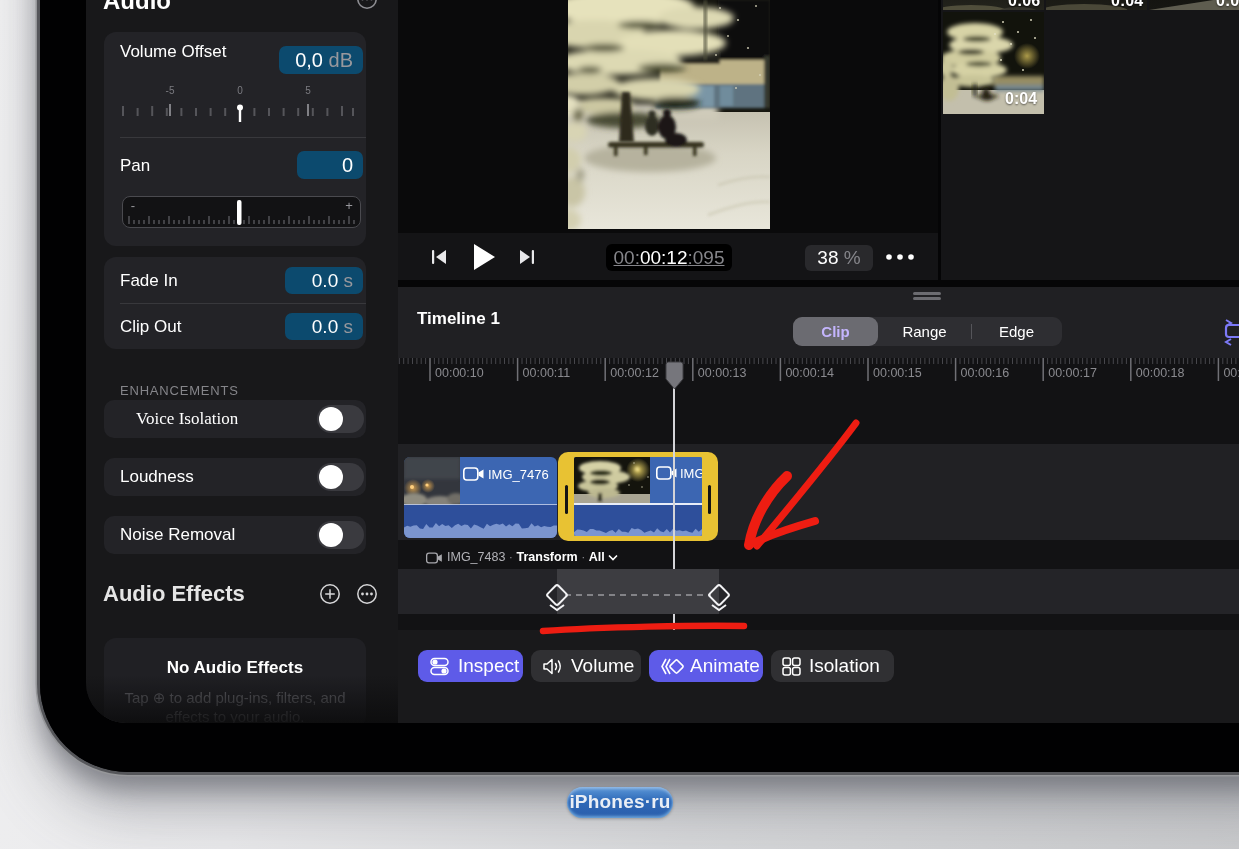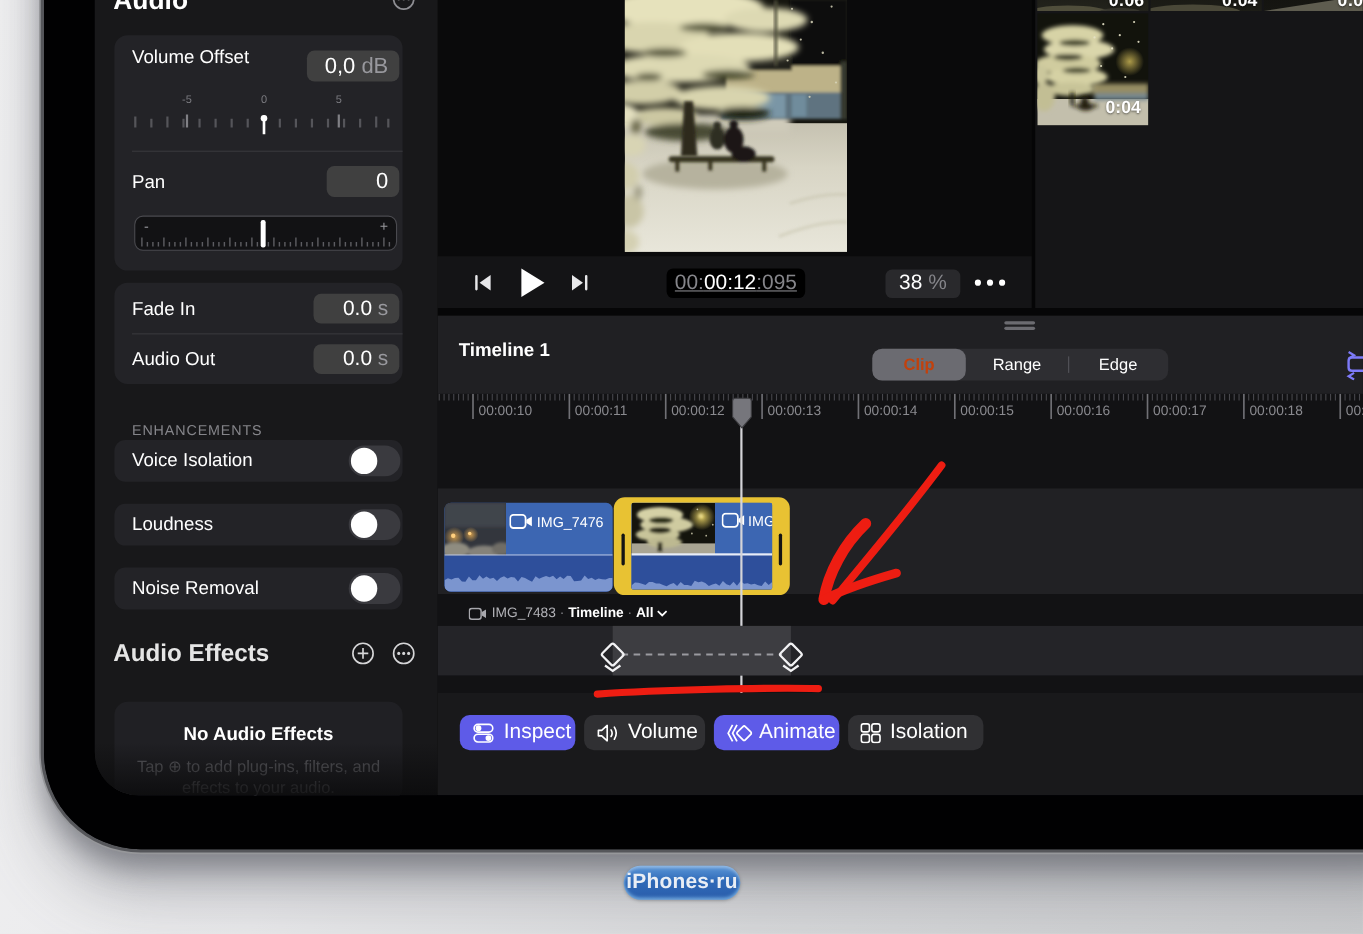--- a/index.html
+++ b/index.html
@@ -14,21 +14,21 @@
                  0 16px 26px rgba(88,90,98,.6),0 36px 60px rgba(105,107,115,.45);}
   #device .body{position:absolute;left:0;top:0;right:0;bottom:0;
       border-bottom-left-radius:88px;background:#010102;}
   #screen{position:absolute;left:86px;top:-60px;width:1183px;height:783px;
       border-bottom-left-radius:40px;background:#0b0b0c;overflow:hidden;}
   #ui{position:absolute;left:-86px;top:60px;width:1239px;height:849px;}
   
   #lpanel{position:absolute;left:86px;top:-60px;width:312px;height:783px;background:#18181a;}
   .card{position:absolute;left:104px;width:262px;background:#232327;border-radius:12px;}
   .lbl{position:absolute;color:#fff;font-size:17px;}
-  .field{position:absolute;background:#404040;border-radius:7px;color:#fff;
+  .field{position:absolute;background:#0c4a6e;border-radius:7px;color:#fff;
          font-size:20px;text-align:right;}
   .field .unit{color:#98989d;}
   .sep{position:absolute;left:16px;right:0;height:1px;background:#38383c;}
   .seclbl{position:absolute;color:#85858a;font-size:13px;letter-spacing:.8px;}
   .toggle{position:absolute;width:47px;height:28px;border-radius:14px;background:#3a3a3f;}
   .toggle .knob{position:absolute;left:2px;top:2px;width:24px;height:24px;border-radius:50%;background:#fff;}
   
   #viewer{position:absolute;left:398px;top:-60px;width:540px;height:293px;background:#0a0a0b;}
   #transport{position:absolute;left:398px;top:233px;width:540px;height:47px;background:#141416;}
   #tsep{position:absolute;left:398px;top:280px;width:841px;height:7px;background:#060607;}
@@ -152,25 +152,25 @@
             <line x1="222" y1="24" x2="222" y2="28"></line>
             <line x1="227" y1="20" x2="227" y2="28"></line>
         <line x1="232" y1="24" x2="232" y2="28"></line>
       </g>
       <rect x="115" y="4" width="4.5" height="25" rx="2" fill="#fff"></rect>
     </svg>
     <div class="card" style="top:257px;height:92px;"></div>
     <div class="lbl" style="left:120px;top:271px;">Fade In</div>
     <div class="field" style="left:285px;top:267px;width:68px;height:27px;padding-right:10px;line-height:27px;font-size:19px;">0.0 <span class="unit">s</span></div>
     <div class="sep" style="left:120px;top:303px;width:246px;"></div>
-    <div class="lbl" style="left:120px;top:317px;">Audio Out</div>
+    <div class="lbl" style="left:120px;top:317px;">Clip Out</div>
     <div class="field" style="left:285px;top:313px;width:68px;height:27px;padding-right:10px;line-height:27px;font-size:19px;">0.0 <span class="unit">s</span></div>
     <div class="seclbl" style="left:120px;top:383px;">ENHANCEMENTS</div>
     <div class="card" style="top:400px;height:38px;border-radius:10px;"></div>
-    <div class="lbl" style="left:120px;top:409px;">Voice Isolation</div>
+    <div class="lbl" style="left:136px;top:409px;font-family:Liberation Serif, serif;">Voice Isolation</div>
     <div class="toggle" style="left:317px;top:405px;">
           <div class="knob"></div>
         </div>
     <div class="card" style="top:458px;height:38px;border-radius:10px;"></div>
     <div class="lbl" style="left:120px;top:467px;">Loudness</div>
     <div class="toggle" style="left:317px;top:463px;">
           <div class="knob"></div>
         </div>
     <div class="card" style="top:516px;height:38px;border-radius:10px;"></div>
     <div class="lbl" style="left:120px;top:525px;">Noise Removal</div>
@@ -375,21 +375,21 @@
     <div id="bsep"></div>
     <div id="timeline"></div>
     <div id="tlheader"></div>
 
     <div class="abs" style="left:913px;top:292px;width:28px;height:2.5px;border-radius:2px;background:#6c6c71;"></div>
     <div class="abs" style="left:913px;top:297px;width:28px;height:2.5px;border-radius:2px;background:#6c6c71;"></div>
     <div class="abs" style="left:417px;top:309px;color:#fff;font-size:17px;font-weight:bold;">Timeline 1</div>
 
     <div class="abs" style="left:793px;top:317px;width:269px;height:29px;background:#2e2e32;border-radius:9px;"></div>
     <div class="abs" style="left:793px;top:317px;width:85px;height:29px;background:#6b6b71;border-radius:9px;"></div>
-    <div class="abs" style="left:793px;top:323px;width:85px;text-align:center;color:#c2410c;font-size:15px;font-weight:bold;">Clip</div>
+    <div class="abs" style="left:793px;top:323px;width:85px;text-align:center;color:#c4b5fd;font-size:15px;font-weight:bold;">Clip</div>
     <div class="abs" style="left:878px;top:323px;width:93px;text-align:center;color:#fff;font-size:15px;">Range</div>
     <div class="abs" style="left:971px;top:324px;width:1px;height:15px;background:#55555a;"></div>
     <div class="abs" style="left:971px;top:323px;width:91px;text-align:center;color:#fff;font-size:15px;">Edge</div>
 
     <svg class="abs" style="left:1221px;top:318px;" width="26" height="28" viewBox="0 0 26 28">
       <path d="M8,7 L22,7 Q25,7 25,10 L25,16 Q25,19 22,19 L8,19 Q5,19 5,16 L5,10 Q5,7 8,7 Z" fill="none" stroke="#7d7af8" stroke-width="2.2"></path>
       <path d="M5,2 L10,5 L5,8" fill="none" stroke="#7d7af8" stroke-width="2"></path>
       <path d="M10,21 L5,24 L10,27" fill="none" stroke="#7d7af8" stroke-width="2"></path>
     </svg>
 
@@ -691,21 +691,21 @@
 
     <div class="abs" style="left:673px;top:384px;width:1.8px;height:264px;background:#d4d4d8;"></div>
     <svg class="abs" style="left:665px;top:361px;" width="19" height="29" viewBox="0 0 19 29">
       <path d="M3.5,1 L15.5,1 Q18,1 18,3.5 L18,18 L9.5,28 L1,18 L1,3.5 Q1,1 3.5,1 Z" fill="#76767c" stroke="#3e3e42" stroke-width="1"></path>
     </svg>
 
     <svg class="abs" style="left:426px;top:552px;" width="17" height="12" viewBox="0 0 19 13">
       <rect x="0.7" y="1" width="12" height="11" rx="2.6" fill="none" stroke="#a8a8ad" stroke-width="1.5"></rect>
       <path d="M13.3,4.7 L17.7,2.2 L17.7,10.8 L13.3,8.3 Z" fill="#a8a8ad"></path>
     </svg>
-    <div class="abs" style="left:447px;top:550px;font-size:12.5px;color:#b2b2b7;">IMG_7483 <span style="color:#85858a">·</span> <span style="color:#fff;font-weight:bold;">Timeline</span> <span style="color:#85858a">·</span> <span style="color:#fff;font-weight:bold;">All</span><svg style="margin-left:3px" width="10" height="7" viewBox="0 0 10 7">
+    <div class="abs" style="left:447px;top:550px;font-size:12.5px;color:#b2b2b7;">IMG_7483 <span style="color:#85858a">·</span> <span style="color:#fff;font-weight:bold;">Transform</span> <span style="color:#85858a">·</span> <span style="color:#fff;font-weight:bold;">All</span><svg style="margin-left:3px" width="10" height="7" viewBox="0 0 10 7">
             <path d="M1,1.5 L5,5.5 L9,1.5" fill="none" stroke="#fff" stroke-width="1.6"></path>
           </svg></div>
     <div id="kfband"></div>
     <div id="kfseg"></div>
 
     <svg class="abs" style="left:398px;top:569px;" width="841" height="45" viewBox="0 0 841 45">
       <line x1="167" y1="26" x2="313" y2="26" stroke="#9a9a9f" stroke-width="1.6" stroke-dasharray="6 5"></line>
       <g fill="none" stroke="#f2f2f4" stroke-width="2">
         <rect x="151.5" y="18.5" width="15" height="15" rx="2" transform="rotate(45 159 26)"></rect>
         <path d="M152,36 L159,41 L166,36"></path>

